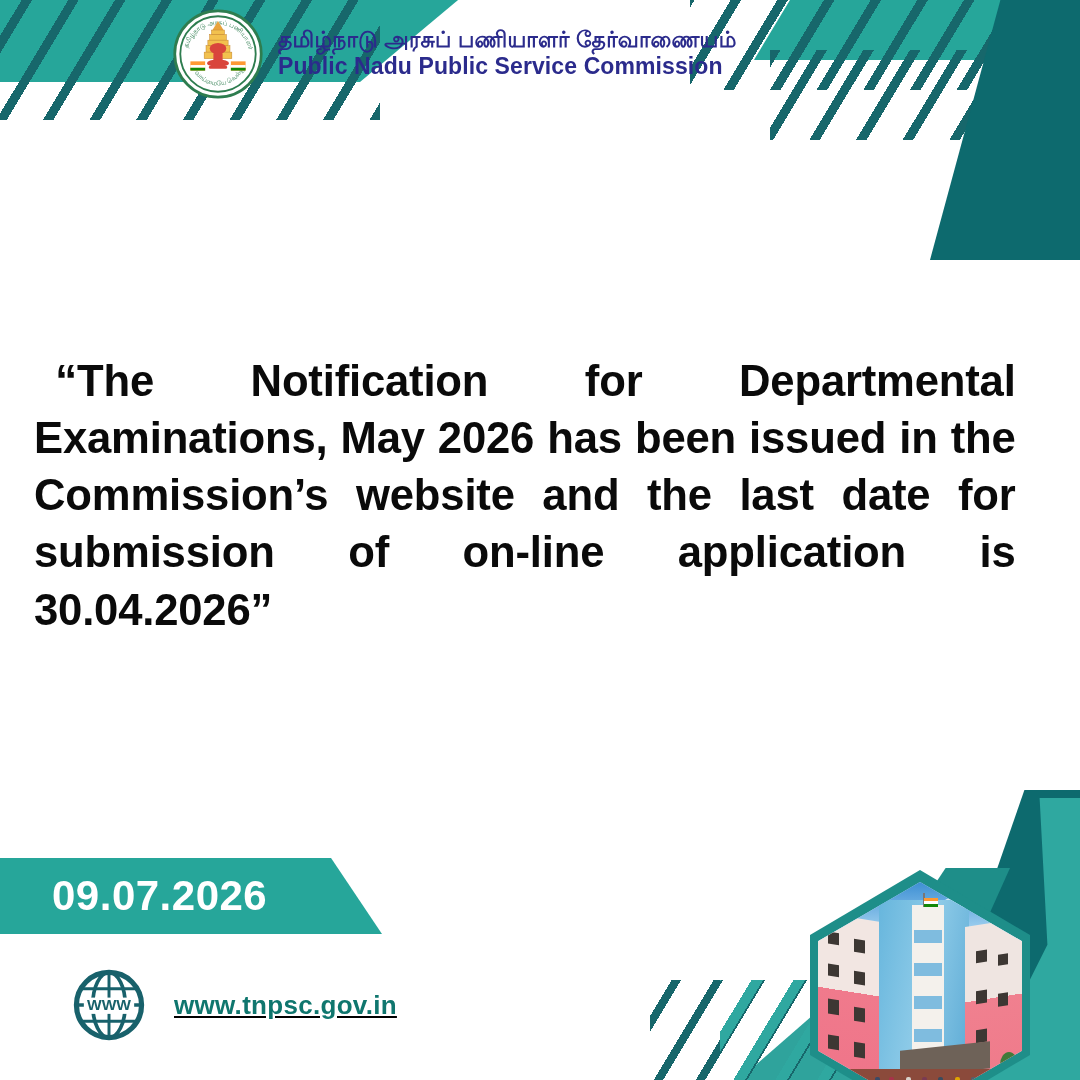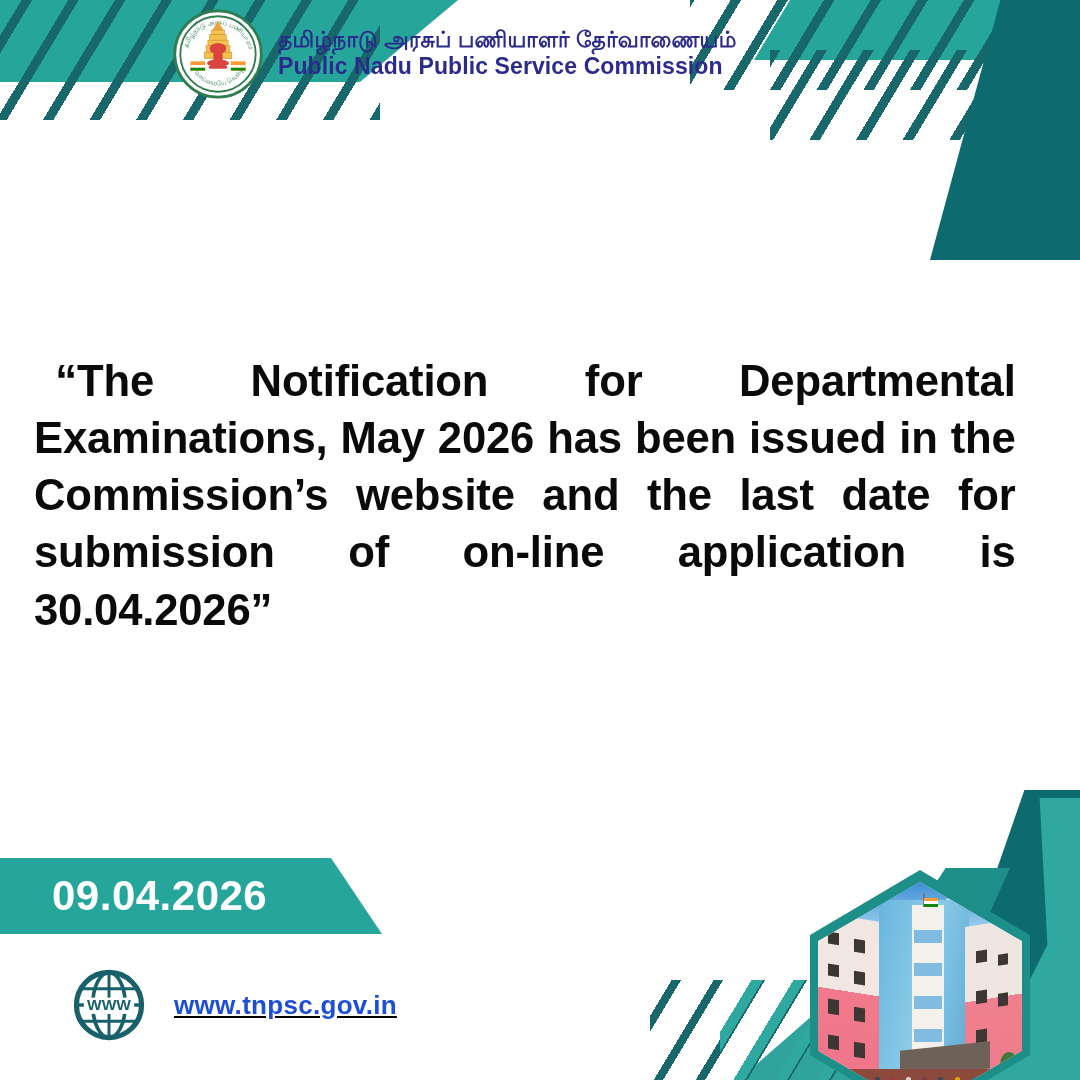--- a/index.html
+++ b/index.html
@@ -108,21 +108,21 @@
     font-family:"Liberation Sans Narrow","Liberation Sans", sans-serif;
   }
 
   
   .site-row{
     position:absolute;left:72px;top:968px;
     display:flex;align-items:center;gap:28px;text-decoration:underline;
   }
   .globe{width:74px;height:74px;flex:0 0 auto;}
   .site-url{
-    color:#1d4ed8;font-size:26px;font-weight:bold;
+    color:#0f766e;font-size:26px;font-weight:bold;
     letter-spacing:.3px;
     font-family:"Liberation Sans Narrow","Liberation Sans", sans-serif;
   }
 
   
   .br-wrap{position:absolute;left:620px;top:790px;width:460px;height:290px;}
   .chev{position:absolute;}
   .chev-dark{
     left:340px;top:0px;width:140px;height:290px;
     background:#0D6A6E;
@@ -263,21 +263,21 @@
     </div>
     <div class="header-text">
       <div class="hdr-tamil">தமிழ்நாடு அரசுப் பணியாளர் தேர்வாணையம்</div>
       <div class="hdr-eng">Public Nadu Public Service Commission</div>
     </div>
   </div>
 
   <div class="headline">“The Notification for Departmental Examinations, May 2026 has been issued in the Commission’s website and the last date for submission of on-line application is 30.04.2026”</div>
 
   <div class="date-banner">
-    <span class="date-text">09.04.2026</span>
+    <span class="date-text">09.07.2026</span>
   </div>
 
   <div class="site-row">
     <span class="globe">
       <svg viewBox="0 0 100 100" width="74" height="74" aria-hidden="true">
         <circle cx="50" cy="50" r="44" fill="none" stroke="#18616B" stroke-width="7"></circle>
         <ellipse cx="50" cy="50" rx="22" ry="44" fill="none" stroke="#18616B" stroke-width="5"></ellipse>
         <line x1="6" y1="50" x2="94" y2="50" stroke="#18616B" stroke-width="5"></line>
         <line x1="13" y1="28" x2="87" y2="28" stroke="#18616B" stroke-width="4"></line>
         <line x1="13" y1="72" x2="87" y2="72" stroke="#18616B" stroke-width="4"></line>

